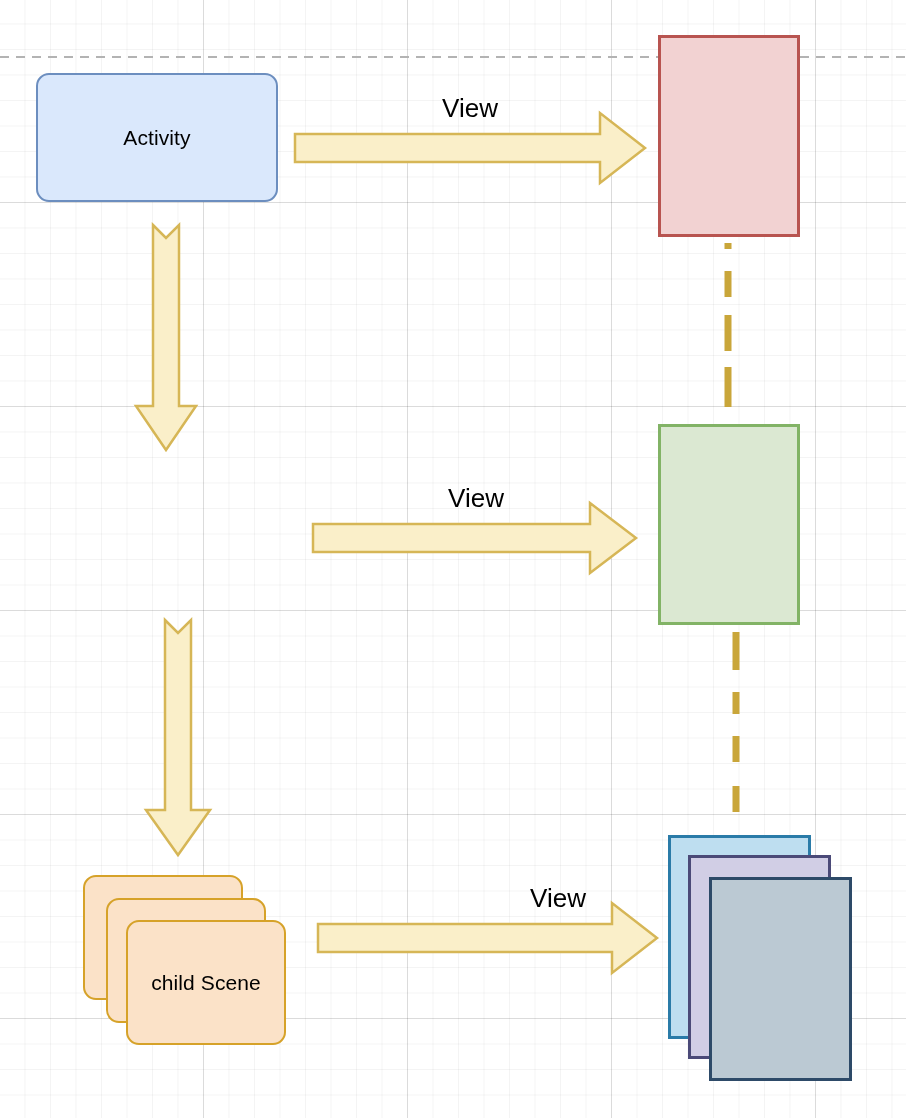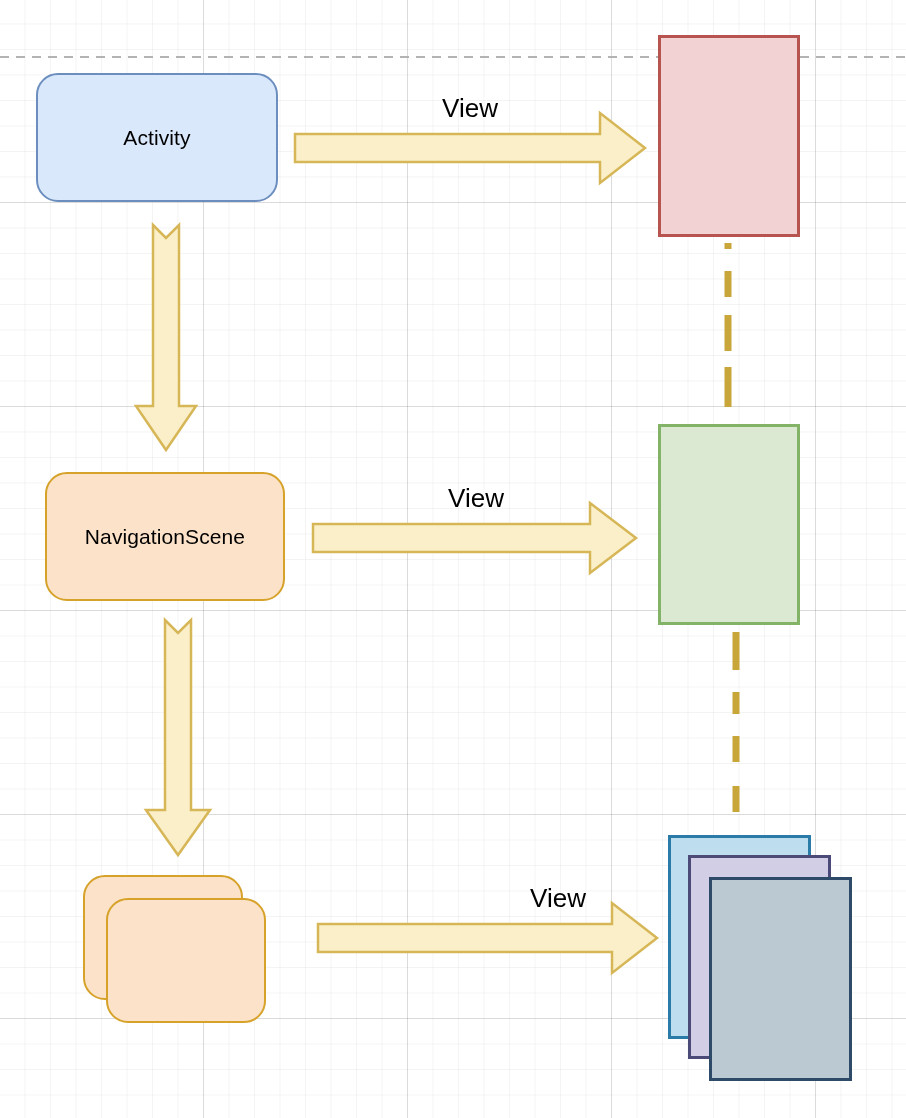--- a/index.html
+++ b/index.html
@@ -36,21 +36,21 @@
     align-items: center;
     justify-content: center;
     text-align: center;
     color: #000000;
     font-size: 21px;
     line-height: 1.2;
     letter-spacing: 0.1px;
   }
 
   .rounded {
-    border-radius: 22px;
+    border-radius: 13px;
   }
 
   .activity-box {
     background: #dae8fc;
     border: 2px solid #6c8ebf;
   }
 
   .scene-box {
     background: #fbe2c8;
     border: 2px solid #d6a229;
@@ -141,28 +141,28 @@
   <div class="node view-stack-mid" style="left:688px; top:855px; width:143px; height:204px;"></div>
 
   <div class="node view-stack-front" style="left:709px; top:877px; width:143px; height:204px;">
     <span class="node-text"></span>
   </div>
 
   <div class="node rounded activity-box" style="left:36px; top:73px; width:242px; height:129px;">
     <span class="node-text">Activity</span>
   </div>
 
-  <div class="node rounded scene-box" style="left:45px; top:472px; width:240px; height:129px;">
-    <span class="node-text">NavigationScene</span>
-  </div>
 
   <div class="node rounded scene-box" style="left:83px; top:875px; width:160px; height:125px;"></div>
 
   <div class="node rounded scene-box" style="left:106px; top:898px; width:160px; height:125px;"></div>
 
+  <div class="node rounded scene-box" style="left:126px; top:920px; width:160px; height:125px;">
+    <span class="node-text">child Scene</span>
+  </div>
 
   <div class="edge-label" style="left:470px; top:108px;">View</div>
 
   <div class="edge-label" style="left:476px; top:498px;">View</div>
 
   <div class="edge-label" style="left:558px; top:898px;">View</div>
 
 </div>
 
 </body></html>

